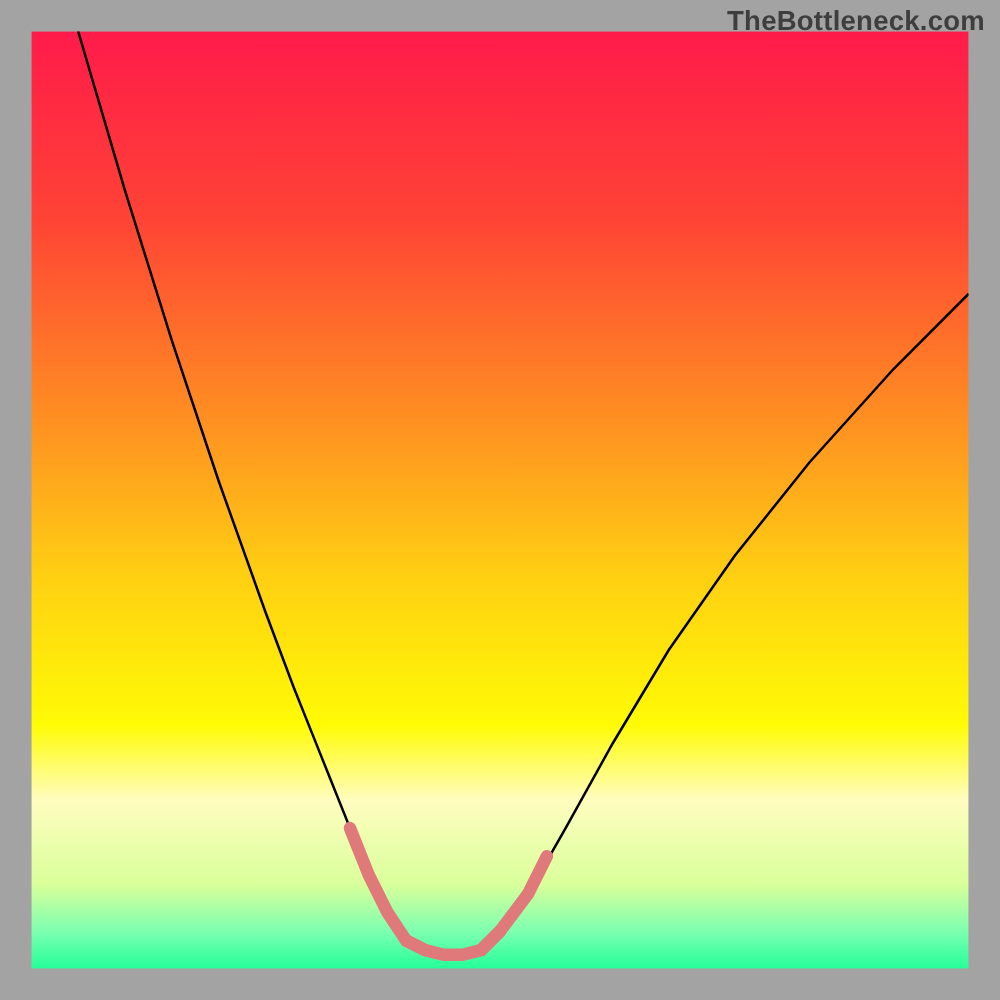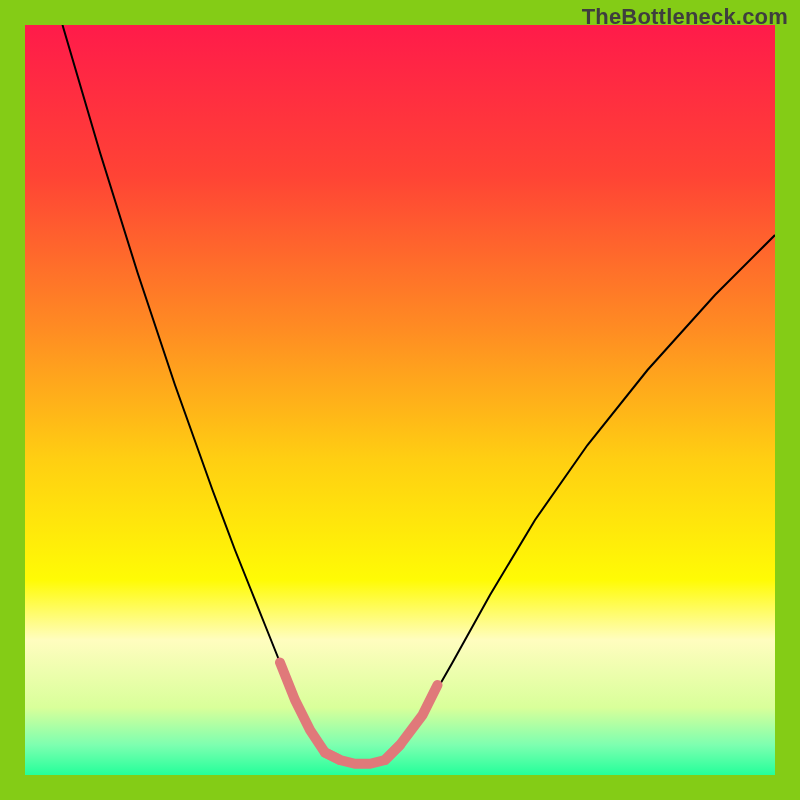--- a/index.html
+++ b/index.html
@@ -8,21 +8,21 @@
     width: 800px;
     height: 800px;
     overflow: hidden;
     background: #000;
     font-family: Arial, Helvetica, sans-serif;
   }
   .frame {
     position: absolute;
     left: 0; top: 0;
     width: 800px; height: 800px;
-    background: #84cc16;
+    background: #a3a3a3;
   }
   .plot {
     position: absolute;
     left: 25px;
     top: 25px;
     width: 750px;
     height: 750px;
     overflow: hidden;
   }
   .gradient {

